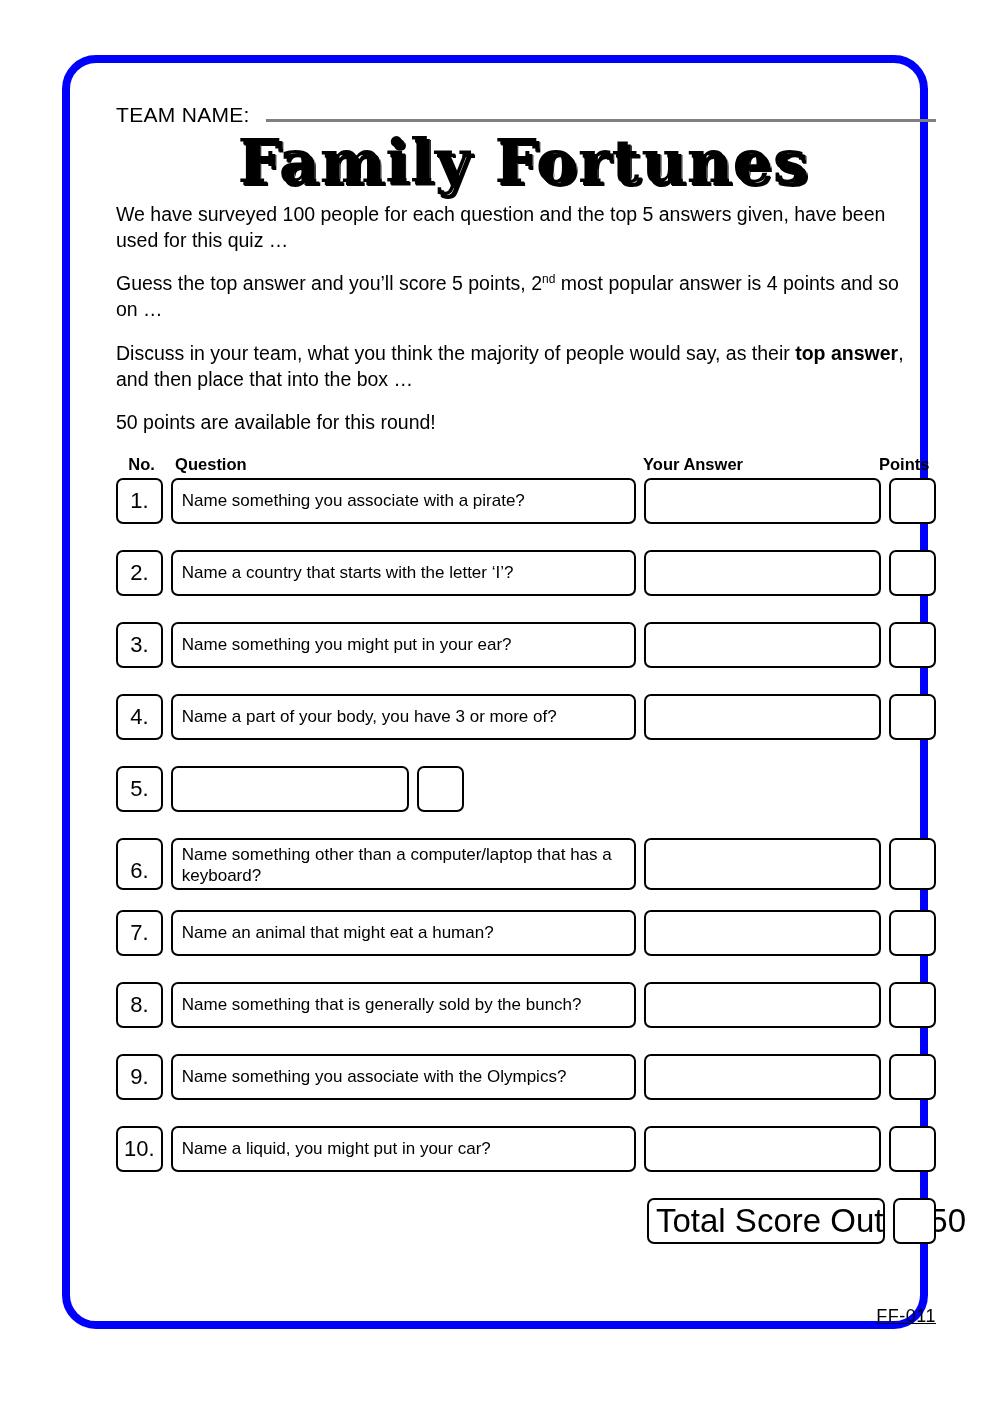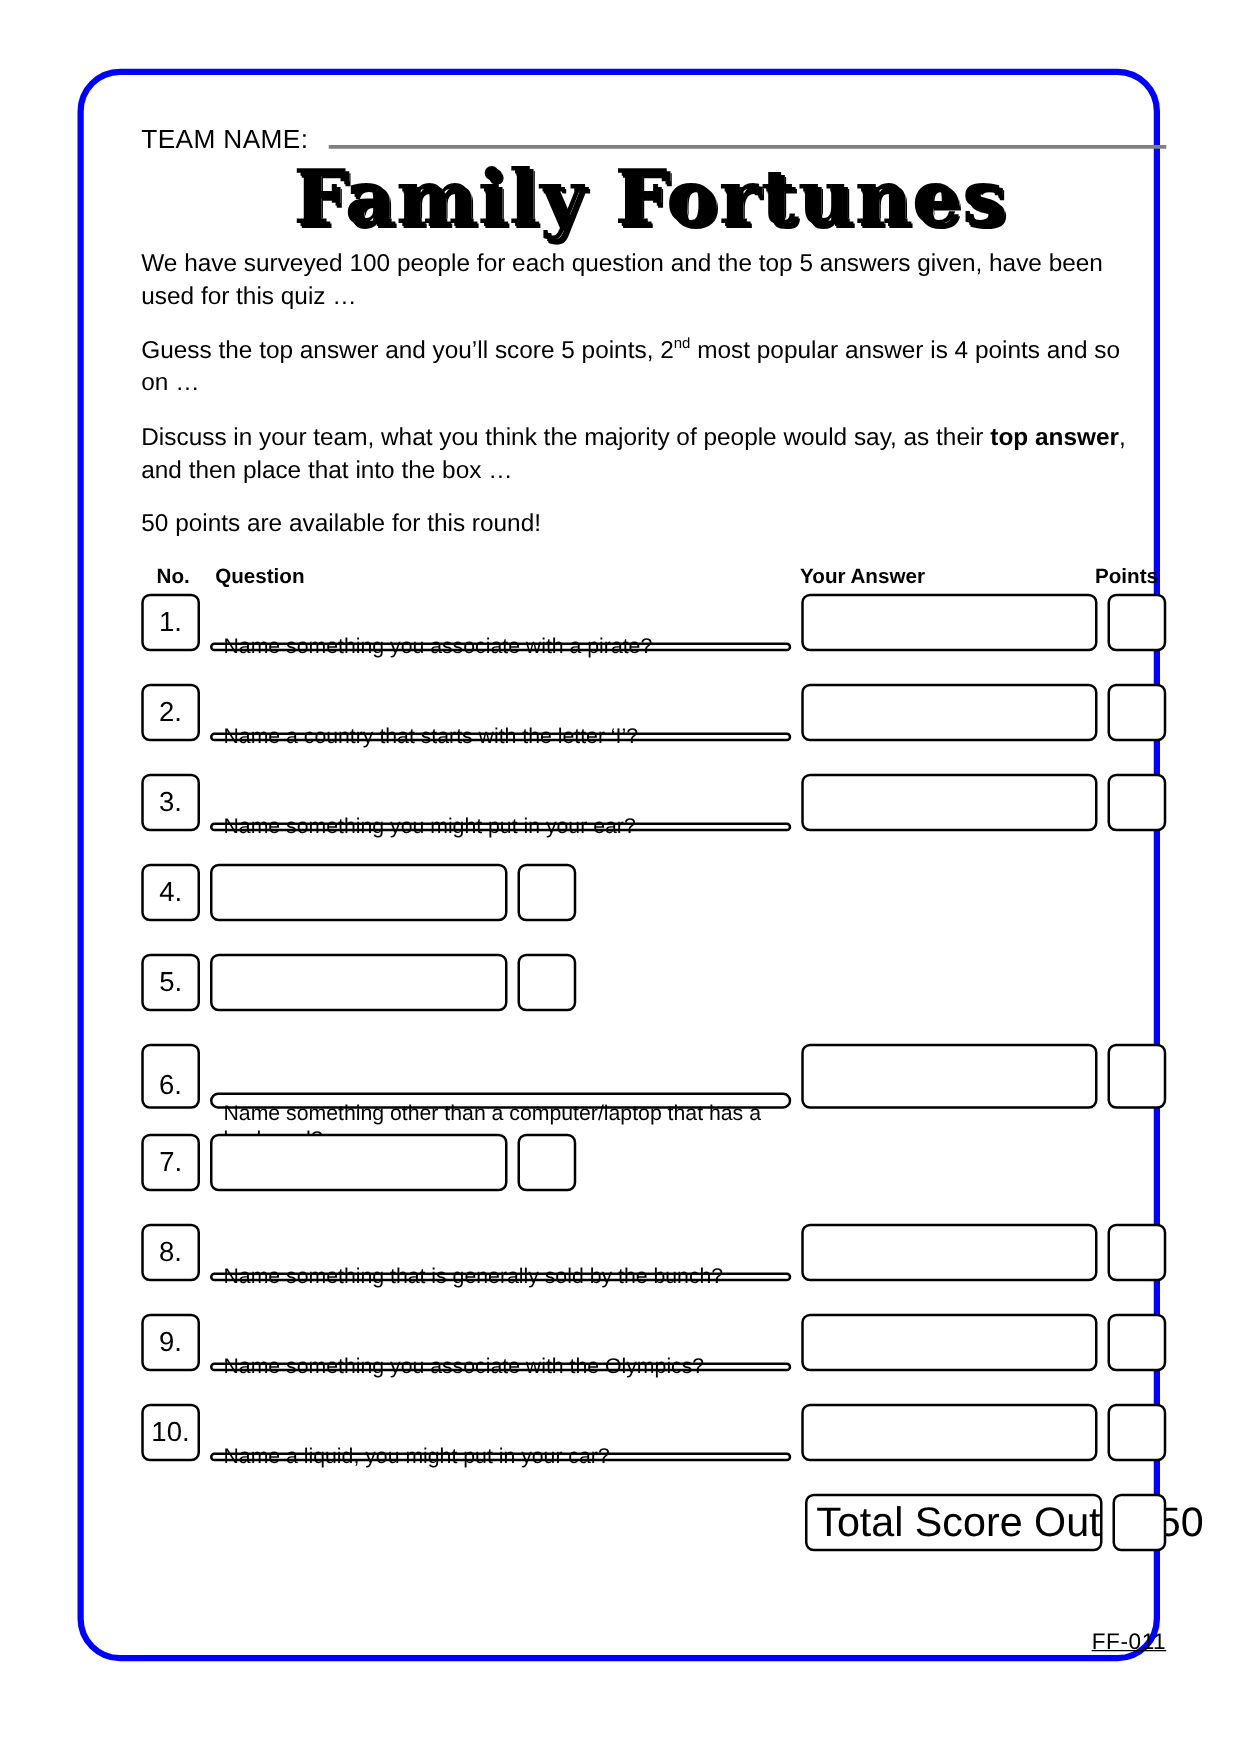--- a/index.html
+++ b/index.html
@@ -16,21 +16,21 @@
     overflow: hidden;
   }
 
   
   #sheet {
     position: absolute;
     left: 62px;
     top: 55px;
     width: 866px;
     height: 1274px;
-    border: 5px solid #0369a1;
+    border: 8px solid #0369a1;
     border-radius: 34px;
     box-sizing: border-box;
     background: #ffffff;
   }
 
   #page-inner {
     position: absolute;
     left: 46px;
     top: 36px;
     width: 820px;
@@ -141,21 +141,20 @@
   }
 
   .q-box {
     width: 468px;
     margin-right: 8px;
     display: flex;
     align-items: center;
     padding: 0 9px;
     font-size: 17px;
     line-height: 1.22;
-    margin-top: 39px;
   }
   .qrow.tall .q-box {
     align-items: flex-start;
     padding-top: 5px;
   }
 
   .ans-box {
     width: 238px;
     margin-right: 8px;
   }
@@ -237,36 +236,38 @@
           <div class="box pts-box"></div>
         </div>
         <div class="qrow">
           <div class="box num-box">3.</div>
           <div class="box q-box">Name something you might put in your ear?</div>
           <div class="box ans-box"></div>
           <div class="box pts-box"></div>
         </div>
         <div class="qrow">
           <div class="box num-box">4.</div>
+          <div class="box q-box">Name a part of your body, you have 3 or more of?</div>
           <div class="box ans-box"></div>
           <div class="box pts-box"></div>
         </div>
         <div class="qrow">
           <div class="box num-box">5.</div>
           <div class="box ans-box"></div>
           <div class="box pts-box"></div>
         </div>
         <div class="qrow tall">
           <div class="box num-box">6.</div>
           <div class="box q-box">Name something other than a computer/laptop that has a keyboard?</div>
           <div class="box ans-box"></div>
           <div class="box pts-box"></div>
         </div>
         <div class="qrow">
           <div class="box num-box">7.</div>
+          <div class="box q-box">Name an animal that might eat a human?</div>
           <div class="box ans-box"></div>
           <div class="box pts-box"></div>
         </div>
         <div class="qrow">
           <div class="box num-box">8.</div>
           <div class="box q-box">Name something that is generally sold by the bunch?</div>
           <div class="box ans-box"></div>
           <div class="box pts-box"></div>
         </div>
         <div class="qrow">

